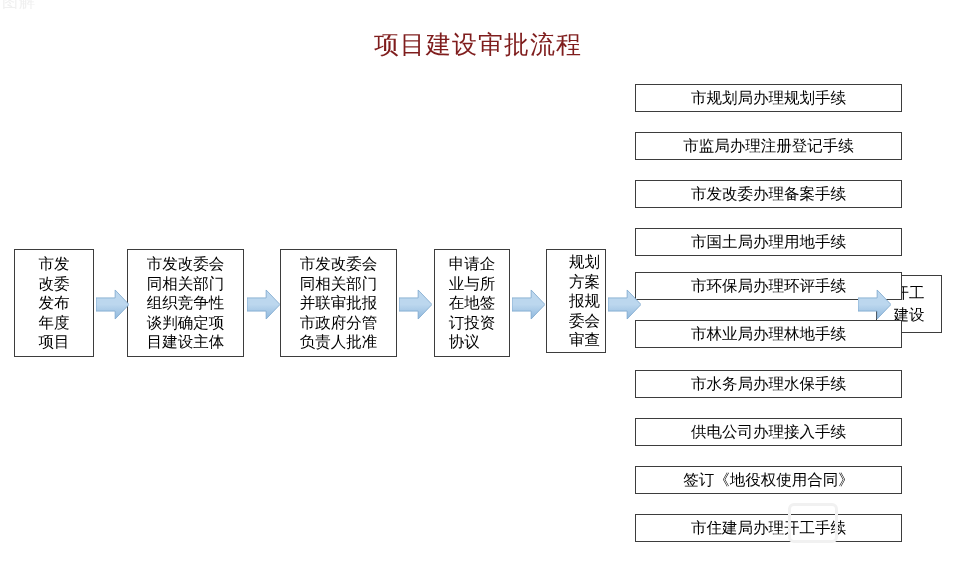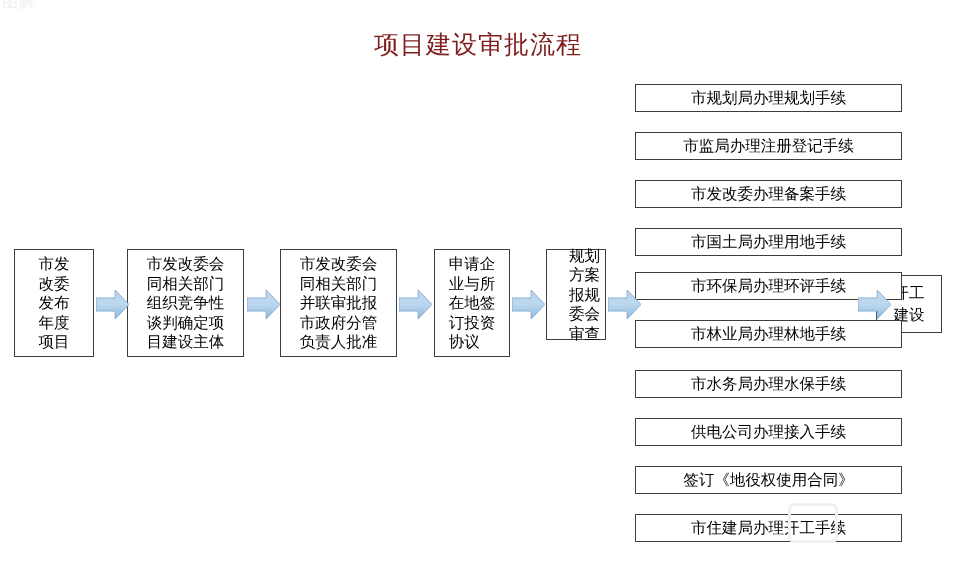--- a/index.html
+++ b/index.html
@@ -141,21 +141,21 @@
 市政府分管
 负责人批准</div>
       </div>
       <div class="stage-box" style="left: 434px; top: 249px; width: 76px; height: 108px;">
         <div class="stage-text">申请企
 业与所
 在地签
 订投资
 协议</div>
       </div>
-      <div class="stage-box" style="left: 546px; top: 249px; width: 60px; height: 91px; padding-left: 18px;">
+      <div class="stage-box" style="left: 546px; top: 249px; width: 60px; height: 104px; padding-left: 18px;">
         <div class="stage-text">规划
 方案
 报规
 委会
 审查</div>
       </div>
       <div class="stage-box final-box" style="left: 876px; top: 275px; width: 66px; height: 58px;">
         <div class="stage-text">开工
 建设</div>
       </div>

